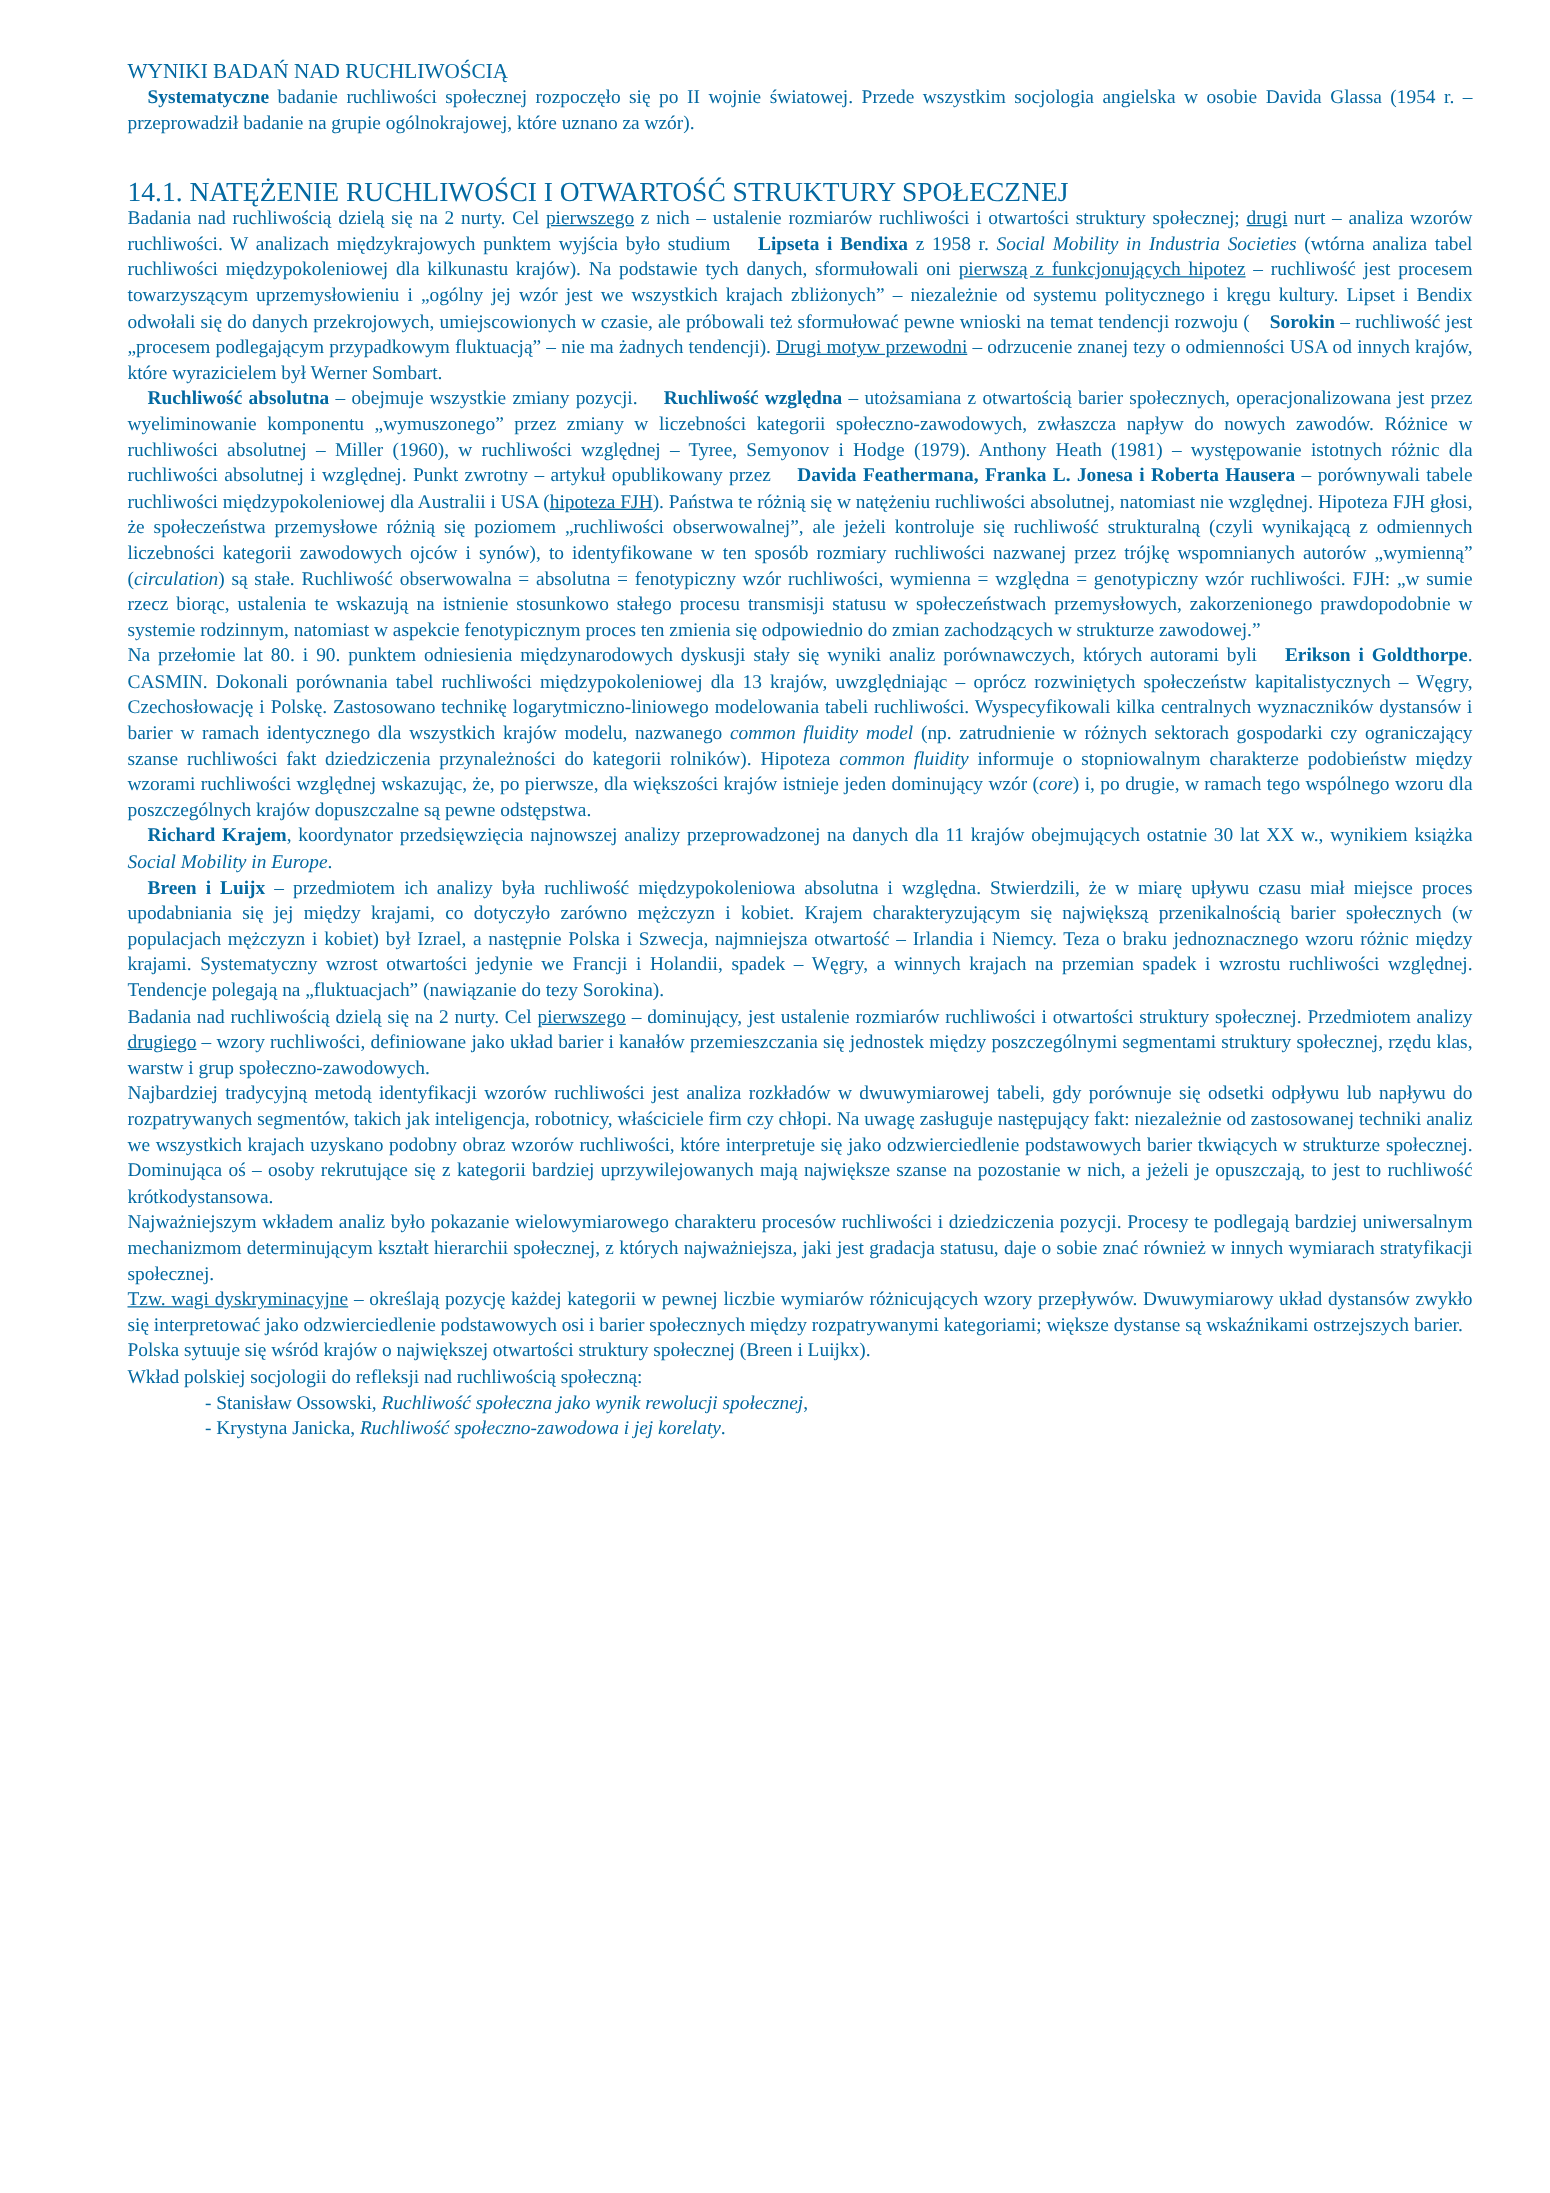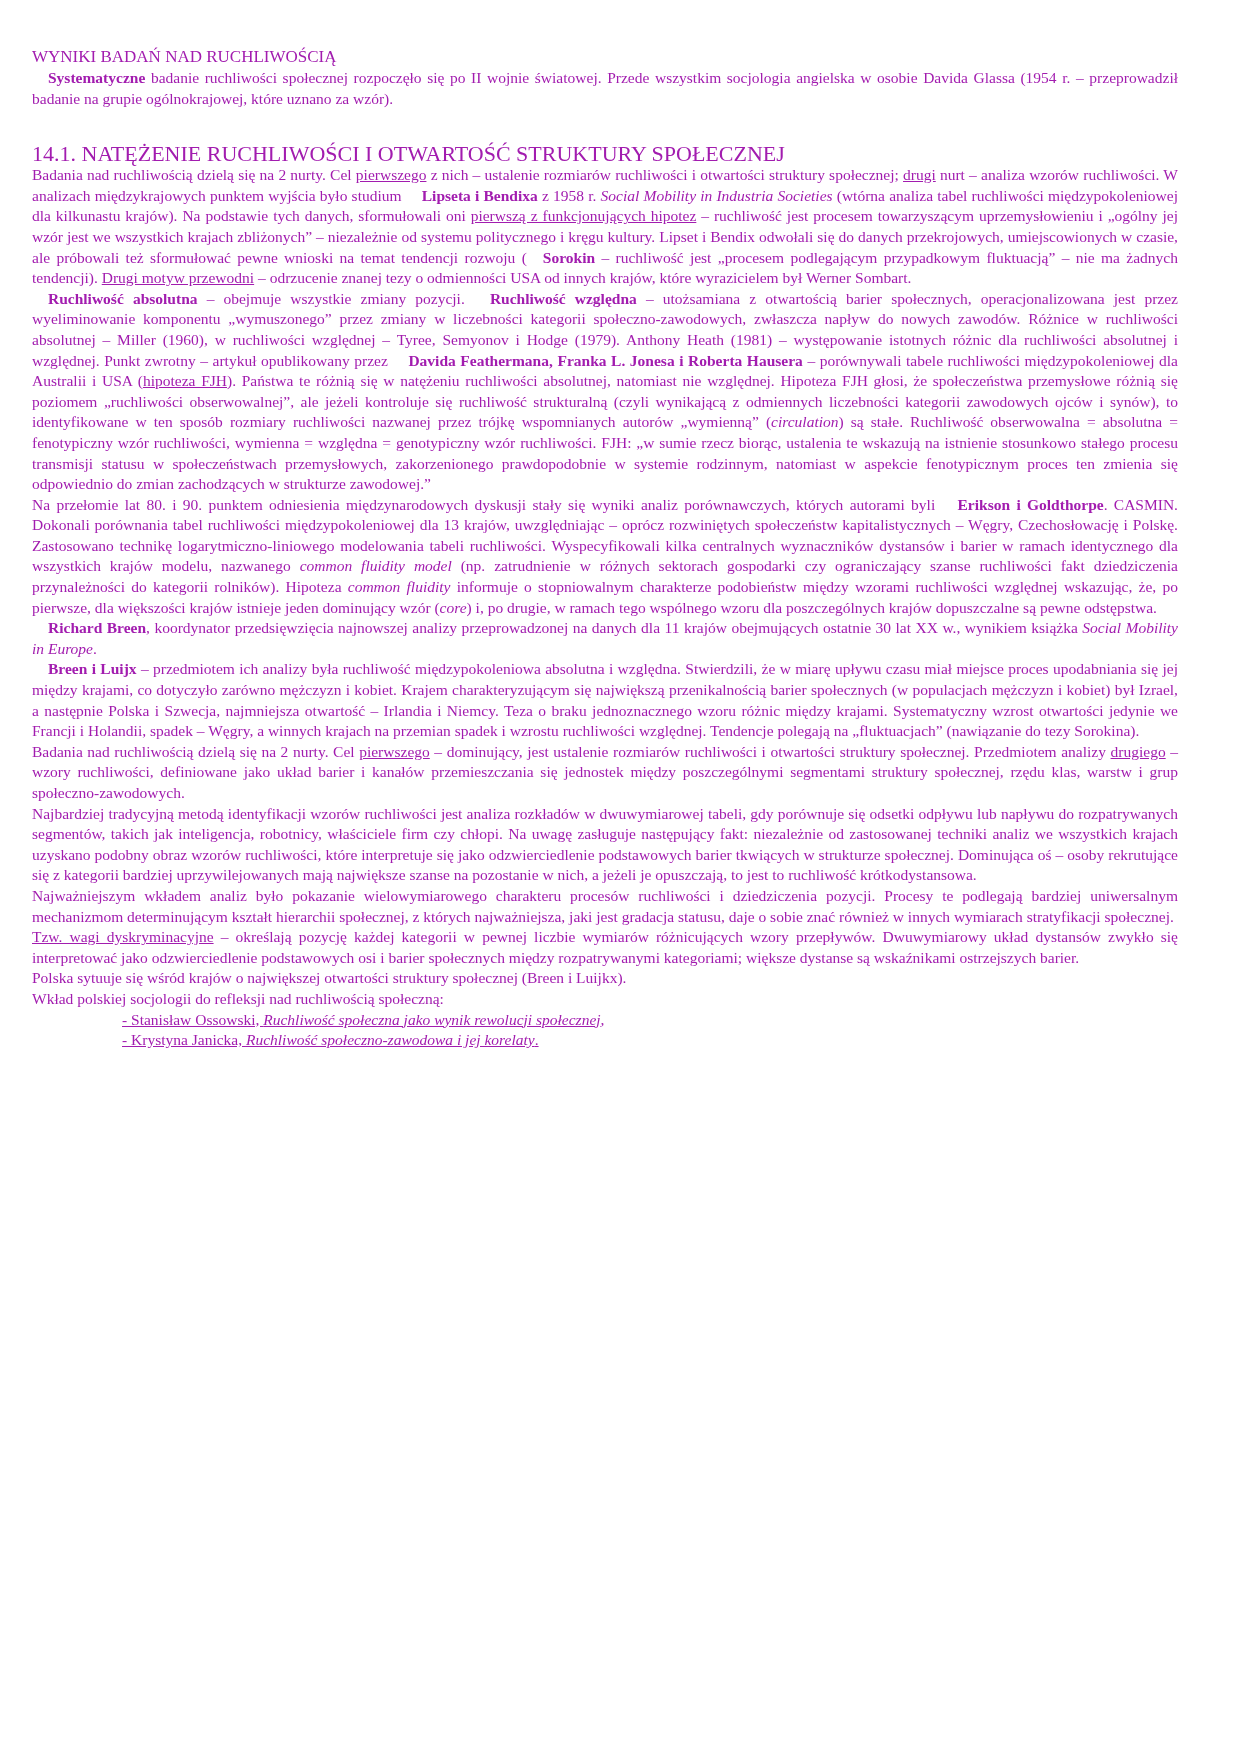--- a/index.html
+++ b/index.html
@@ -1,22 +1,22 @@
 <!DOCTYPE html>
 <html lang="pl"><head>
 <meta charset="utf-8">
 <style>
   html, body { margin: 0; padding: 0; background: #ffffff; }
   .page {
     width: 1240px;
     height: 1652px;
     box-sizing: border-box;
-    padding: 46px 62px 40px 32px;
+    padding: 46px 62px 40px 102px;
     background: #ffffff;
-    color: #a21caf;
+    color: #0369a1;
     font-family: "Liberation Serif", serif;
     font-size: 15.5px;
     line-height: 20.6px;
     overflow: hidden;
   }
   .doc-title {
     font-size: 17px;
     font-weight: normal;
     margin: 0;
     line-height: 22px;
@@ -25,40 +25,39 @@
     font-size: 22px;
     font-weight: normal;
     margin: 34px 0 0 0;
     line-height: 22px;
   }
   .para {
     margin: 0;
     text-align: justify;
   }
   .list-item {
-    margin: 0 0 0 90px;
+    margin: 0 0 0 62px;
     text-align: left;
-    text-decoration: underline;
   }
   .b { font-weight: bold; margin-left: 16px; }
   .i { font-style: italic; }
   .u { text-decoration: underline; }
 </style>
 </head>
 <body>
 
 <div class="page">
   <h1 class="doc-title">WYNIKI BADAŃ NAD RUCHLIWOŚCIĄ</h1>
   <div class="doc-body">
       <p class="para"><span class="b">Systematyczne</span><span> badanie ruchliwości społecznej rozpoczęło się po II wojnie światowej. Przede wszystkim socjologia angielska w osobie Davida Glassa (1954 r. – przeprowadził badanie na grupie ogólnokrajowej, które uznano za wzór).</span></p>
       <h2 class="heading"><span>14.1. NATĘŻENIE RUCHLIWOŚCI I OTWARTOŚĆ STRUKTURY SPOŁECZNEJ</span></h2>
       <p class="para"><span>Badania nad ruchliwością dzielą się na 2 nurty. Cel </span><span class="u">pierwszego</span><span> z nich – ustalenie rozmiarów ruchliwości i otwartości struktury społecznej; </span><span class="u">drugi</span><span> nurt – analiza wzorów ruchliwości. W analizach międzykrajowych punktem wyjścia było studium </span><span class="b">Lipseta i Bendixa</span><span> z 1958 r. </span><span class="i">Social Mobility in Industria Societies</span><span> (wtórna analiza tabel ruchliwości międzypokoleniowej dla kilkunastu krajów). Na podstawie tych danych, sformułowali oni </span><span class="u">pierwszą z funkcjonujących hipotez</span><span> – ruchliwość jest procesem towarzyszącym uprzemysłowieniu i „ogólny jej wzór jest we wszystkich krajach zbliżonych” – niezależnie od systemu politycznego i kręgu kultury. Lipset i Bendix odwołali się do danych przekrojowych, umiejscowionych w czasie, ale próbowali też sformułować pewne wnioski na temat tendencji rozwoju (</span><span class="b">Sorokin</span><span> – ruchliwość jest „procesem podlegającym przypadkowym fluktuacją” – nie ma żadnych tendencji). </span><span class="u">Drugi motyw przewodni</span><span> – odrzucenie znanej tezy o odmienności USA od innych krajów, które wyrazicielem był Werner Sombart.</span></p>
       <p class="para"><span class="b">Ruchliwość absolutna</span><span> – obejmuje wszystkie zmiany pozycji. </span><span class="b">Ruchliwość względna</span><span> – utożsamiana z otwartością barier społecznych, operacjonalizowana jest przez wyeliminowanie komponentu „wymuszonego” przez zmiany w liczebności kategorii społeczno-zawodowych, zwłaszcza napływ do nowych zawodów. Różnice w ruchliwości absolutnej – Miller (1960), w ruchliwości względnej – Tyree, Semyonov i Hodge (1979). Anthony Heath (1981) – występowanie istotnych różnic dla ruchliwości absolutnej i względnej. Punkt zwrotny – artykuł opublikowany przez </span><span class="b">Davida Feathermana, Franka L. Jonesa i Roberta Hausera</span><span> – porównywali tabele ruchliwości międzypokoleniowej dla Australii i USA (</span><span class="u">hipoteza FJH</span><span>). Państwa te różnią się w natężeniu ruchliwości absolutnej, natomiast nie względnej. Hipoteza FJH głosi, że społeczeństwa przemysłowe różnią się poziomem „ruchliwości obserwowalnej”, ale jeżeli kontroluje się ruchliwość strukturalną (czyli wynikającą z odmiennych liczebności kategorii zawodowych ojców i synów), to identyfikowane w ten sposób rozmiary ruchliwości nazwanej przez trójkę wspomnianych autorów „wymienną” (</span><span class="i">circulation</span><span>) są stałe. Ruchliwość obserwowalna = absolutna = fenotypiczny wzór ruchliwości, wymienna = względna = genotypiczny wzór ruchliwości. FJH: „w sumie rzecz biorąc, ustalenia te wskazują na istnienie stosunkowo stałego procesu transmisji statusu w społeczeństwach przemysłowych, zakorzenionego prawdopodobnie w systemie rodzinnym, natomiast w aspekcie fenotypicznym proces ten zmienia się odpowiednio do zmian zachodzących w strukturze zawodowej.”</span></p>
       <p class="para"><span>Na przełomie lat 80. i 90. punktem odniesienia międzynarodowych dyskusji stały się wyniki analiz porównawczych, których autorami byli </span><span class="b">Erikson i Goldthorpe</span><span>. CASMIN. Dokonali porównania tabel ruchliwości międzypokoleniowej dla 13 krajów, uwzględniając – oprócz rozwiniętych społeczeństw kapitalistycznych – Węgry, Czechosłowację i Polskę. Zastosowano technikę logarytmiczno-liniowego modelowania tabeli ruchliwości. Wyspecyfikowali kilka centralnych wyznaczników dystansów i barier w ramach identycznego dla wszystkich krajów modelu, nazwanego </span><span class="i">common fluidity model</span><span> (np. zatrudnienie w różnych sektorach gospodarki czy ograniczający szanse ruchliwości fakt dziedziczenia przynależności do kategorii rolników). Hipoteza </span><span class="i">common fluidity</span><span> informuje o stopniowalnym charakterze podobieństw między wzorami ruchliwości względnej wskazując, że, po pierwsze, dla większości krajów istnieje jeden dominujący wzór (</span><span class="i">core</span><span>) i, po drugie, w ramach tego wspólnego wzoru dla poszczególnych krajów dopuszczalne są pewne odstępstwa.</span></p>
-      <p class="para"><span class="b">Richard Breen</span><span>, koordynator przedsięwzięcia najnowszej analizy przeprowadzonej na danych dla 11 krajów obejmujących ostatnie 30 lat XX w., wynikiem książka </span><span class="i">Social Mobility in Europe</span><span>.</span></p>
+      <p class="para"><span class="b">Richard Krajem</span><span>, koordynator przedsięwzięcia najnowszej analizy przeprowadzonej na danych dla 11 krajów obejmujących ostatnie 30 lat XX w., wynikiem książka </span><span class="i">Social Mobility in Europe</span><span>.</span></p>
       <p class="para"><span class="b">Breen i Luijx</span><span> – przedmiotem ich analizy była ruchliwość międzypokoleniowa absolutna i względna. Stwierdzili, że w miarę upływu czasu miał miejsce proces upodabniania się jej między krajami, co dotyczyło zarówno mężczyzn i kobiet. Krajem charakteryzującym się największą przenikalnością barier społecznych (w populacjach mężczyzn i kobiet) był Izrael, a następnie Polska i Szwecja, najmniejsza otwartość – Irlandia i Niemcy. Teza o braku jednoznacznego wzoru różnic między krajami. Systematyczny wzrost otwartości jedynie we Francji i Holandii, spadek – Węgry, a winnych krajach na przemian spadek i wzrostu ruchliwości względnej. Tendencje polegają na „fluktuacjach” (nawiązanie do tezy Sorokina).</span></p>
       <p class="para"><span>Badania nad ruchliwością dzielą się na 2 nurty. Cel </span><span class="u">pierwszego</span><span> – dominujący, jest ustalenie rozmiarów ruchliwości i otwartości struktury społecznej. Przedmiotem analizy </span><span class="u">drugiego</span><span> – wzory ruchliwości, definiowane jako układ barier i kanałów przemieszczania się jednostek między poszczególnymi segmentami struktury społecznej, rzędu klas, warstw i grup społeczno-zawodowych.</span></p>
       <p class="para"><span>Najbardziej tradycyjną metodą identyfikacji wzorów ruchliwości jest analiza rozkładów w dwuwymiarowej tabeli, gdy porównuje się odsetki odpływu lub napływu do rozpatrywanych segmentów, takich jak inteligencja, robotnicy, właściciele firm czy chłopi. Na uwagę zasługuje następujący fakt: niezależnie od zastosowanej techniki analiz we wszystkich krajach uzyskano podobny obraz wzorów ruchliwości, które interpretuje się jako odzwierciedlenie podstawowych barier tkwiących w strukturze społecznej. Dominująca oś – osoby rekrutujące się z kategorii bardziej uprzywilejowanych mają największe szanse na pozostanie w nich, a jeżeli je opuszczają, to jest to ruchliwość krótkodystansowa.</span></p>
       <p class="para"><span>Najważniejszym wkładem analiz było pokazanie wielowymiarowego charakteru procesów ruchliwości i dziedziczenia pozycji. Procesy te podlegają bardziej uniwersalnym mechanizmom determinującym kształt hierarchii społecznej, z których najważniejsza, jaki jest gradacja statusu, daje o sobie znać również w innych wymiarach stratyfikacji społecznej.</span></p>
       <p class="para"><span class="u">Tzw. wagi dyskryminacyjne</span><span> – określają pozycję każdej kategorii w pewnej liczbie wymiarów różnicujących wzory przepływów. Dwuwymiarowy układ dystansów zwykło się interpretować jako odzwierciedlenie podstawowych osi i barier społecznych między rozpatrywanymi kategoriami; większe dystanse są wskaźnikami ostrzejszych barier.</span></p>
       <p class="para"><span>Polska sytuuje się wśród krajów o największej otwartości struktury społecznej (Breen i Luijkx).</span></p>
       <p class="para"><span>Wkład polskiej socjologii do refleksji nad ruchliwością społeczną:</span></p>
       <p class="list-item"><span>- Stanisław Ossowski, </span><span class="i">Ruchliwość społeczna jako wynik rewolucji społecznej</span><span>,</span></p>
       <p class="list-item"><span>- Krystyna Janicka, </span><span class="i">Ruchliwość społeczno-zawodowa i jej korelaty</span><span>.</span></p>
     </div>

